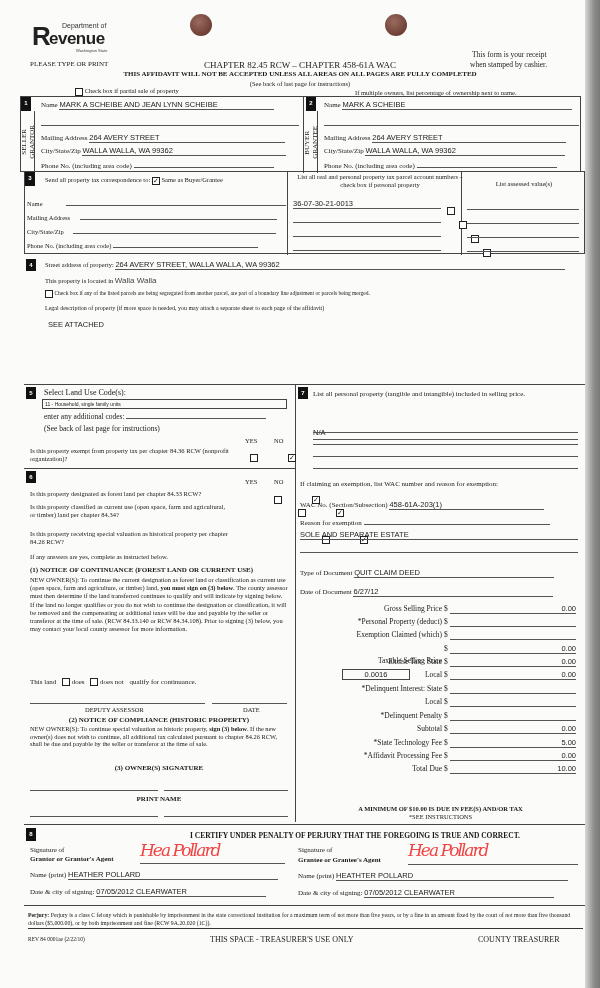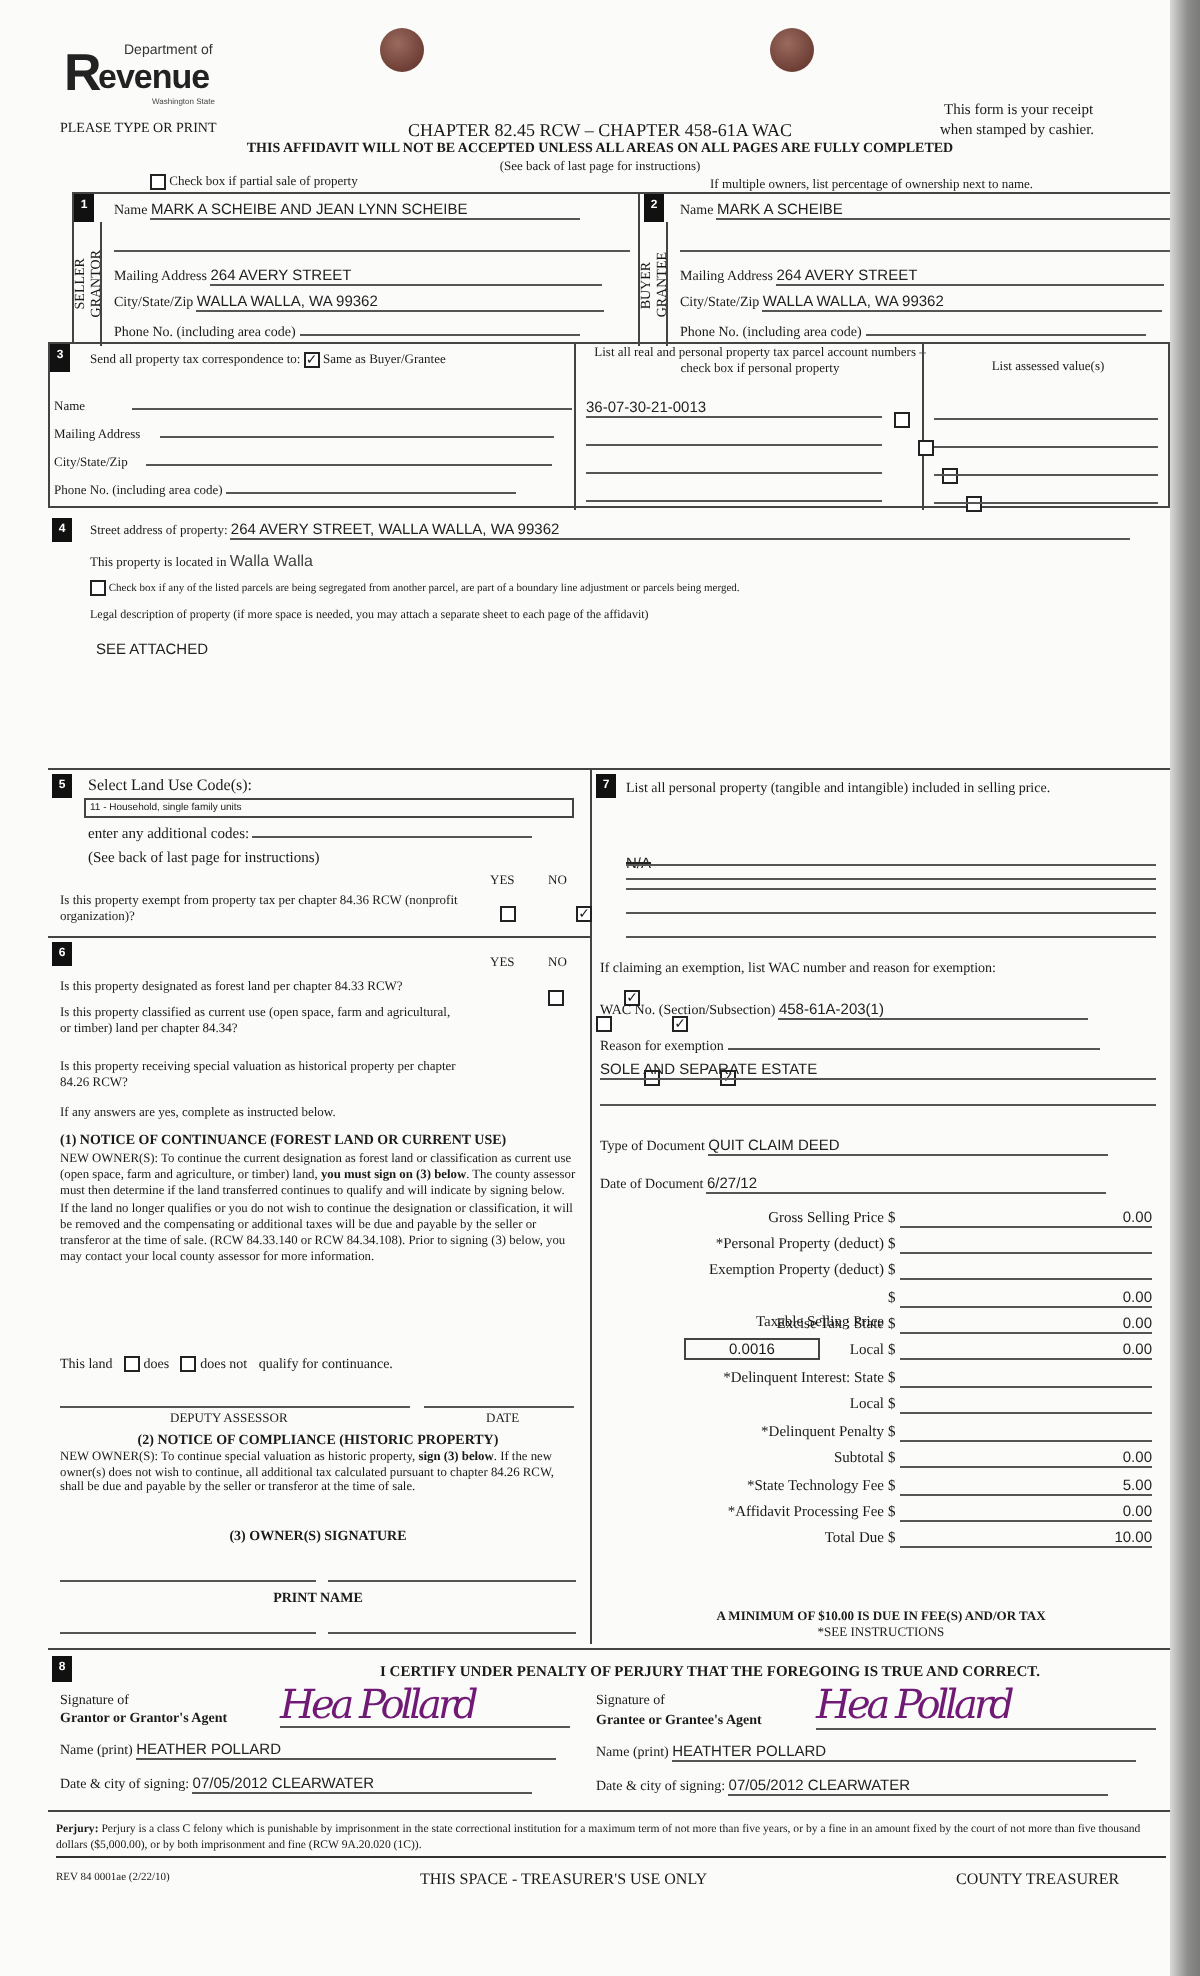--- a/index.html
+++ b/index.html
@@ -16,21 +16,21 @@
   .num { background:#111; color:#fff; font-size:6px; width:10px; height:13px; text-align:center; line-height:13px; font-family:"Liberation Sans",sans-serif; font-weight:bold; }
   .t6 { font-size: 6.5px; }
   .t7 { font-size: 7px; }
   .t75 { font-size: 7.5px; }
   .t8 { font-size: 8px; }
   .b { font-weight: bold; }
   .c { text-align: center; }
   .r { text-align: right; }
   .vert { writing-mode: vertical-rl; transform: rotate(180deg); font-size: 7px; line-height: 8px; text-align:center; }
   .dot { position:absolute; width:22px; height:22px; border-radius:50%; background: radial-gradient(circle at 40% 35%, #9a6a5e, #6e3f36 70%); }
-  .sig { font-family: "DejaVu Serif", serif; font-style: italic; font-size: 20px; color: #701a75; letter-spacing: -2px; }
+  .sig { font-family: "DejaVu Serif", serif; font-style: italic; font-size: 17px; color: #ef4444; letter-spacing: -2px; }
   .hand { font-family: "DejaVu Sans", sans-serif; font-size: 22px; color:#222; letter-spacing: 1px; }
 </style>
 </head>
 <body>
 
 <div class="page">
 
   
   <div class="dot" style="left:190px;top:14px;"></div>
   <div class="dot" style="left:385px;top:14px;"></div>
@@ -51,21 +51,21 @@
   <div class="abs b c" style="left:40px;top:70px;width:520px;font-size:7px;">THIS AFFIDAVIT WILL NOT BE ACCEPTED UNLESS ALL AREAS ON ALL PAGES ARE FULLY COMPLETED</div>
   <div class="abs c t6" style="left:150px;top:80px;width:300px;">(See back of last page for instructions)</div>
 
   <div class="abs t6" style="left:75px;top:87px;">
     <span class="cb"></span>
     <span>Check box if partial sale of property</span>
   </div>
   <div class="abs t6" style="left:355px;top:89px;">If multiple owners, list percentage of ownership next to name.</div>
 
   
-  <div class="abs" style="left:36px;top:96px;width:561px;height:76px;border:1px solid #444;">
+  <div class="abs" style="left:20px;top:96px;width:561px;height:76px;border:1px solid #444;">
 
     <div class="abs num" style="left:0;top:0;height:14px;">1</div>
     <div class="abs" style="left:0;top:14px;width:14px;height:62px;border-right:1px solid #444;display:flex;align-items:center;justify-content:center;">
       <div class="vert"><span>SELLER</span><br><span>GRANTOR</span></div>
     </div>
     <div class="abs t7" style="left:20px;top:3px;width:255px;">
       <span>Name</span>
       <span class="fill line" style="display:inline-block;width:215px;">MARK A SCHEIBE AND JEAN LYNN SCHEIBE</span>
     </div>
     <div class="abs line" style="left:20px;top:28px;width:258px;"></div>
@@ -276,21 +276,21 @@
     <div class="abs box sans c" style="left:42px;top:65px;width:68px;height:11px;font-size:7.5px;line-height:10px;">0.0016</div>
 
     <div class="abs t75 r" style="left:0;top:0;width:142px;">Gross Selling Price</div>
     <div class="abs t75" style="left:144px;top:0;">$</div>
     <div class="abs fill line r" style="left:150px;top:0;width:126px;height:10px;">0.00</div>
 
     <div class="abs t75 r" style="left:0;top:13px;width:142px;">*Personal Property (deduct)</div>
     <div class="abs t75" style="left:144px;top:13px;">$</div>
     <div class="abs fill line r" style="left:150px;top:13px;width:126px;height:10px;"></div>
 
-    <div class="abs t75 r" style="left:0;top:26px;width:142px;">Exemption Property (deduct)</div>
+    <div class="abs t75 r" style="left:0;top:26px;width:142px;">Exemption Claimed (which)</div>
     <div class="abs t75" style="left:144px;top:26px;">$</div>
     <div class="abs fill line r" style="left:150px;top:26px;width:126px;height:10px;"></div>
 
     <div class="abs t75 r" style="left:0;top:52px;width:142px;">Taxable Selling Price</div>
     <div class="abs t75" style="left:144px;top:40px;">$</div>
     <div class="abs fill line r" style="left:150px;top:40px;width:126px;height:10px;">0.00</div>
 
     <div class="abs t75 r" style="left:0;top:53px;width:142px;">Excise Tax : State</div>
     <div class="abs t75" style="left:144px;top:53px;">$</div>
     <div class="abs fill line r" style="left:150px;top:53px;width:126px;height:10px;">0.00</div>

